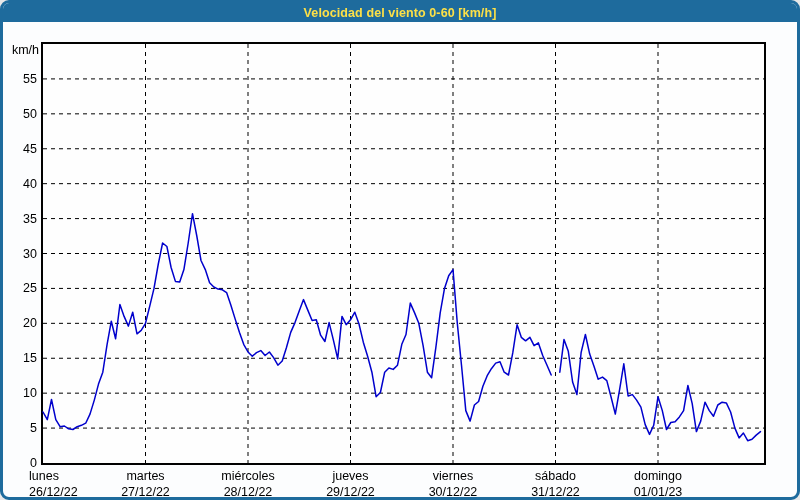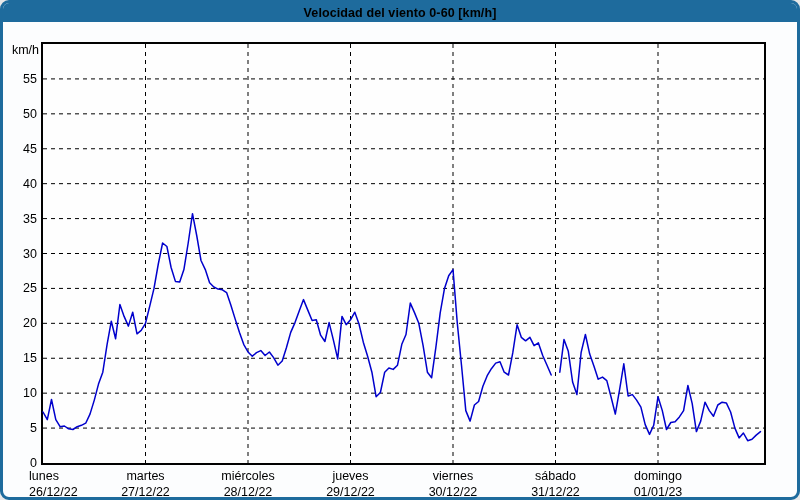--- a/index.html
+++ b/index.html
@@ -14,21 +14,21 @@
     display:flex;align-items:center;justify-content:center;
     font-size:12.5px;font-weight:bold;letter-spacing:0.1px;
   }
   #chart-svg{position:absolute;left:0;top:0;width:800px;height:500px;}
   .tick-label{font-family:"Liberation Sans",sans-serif;}
 </style>
 </head>
 <body>
 
 <div id="app" style="background: rgb(252, 253, 254); border-color: rgb(30, 107, 157);">
-  <div id="titlebar" style="background: rgb(30, 107, 157); color: #000000;">
+  <div id="titlebar" style="background: rgb(30, 107, 157); color: #fde047;">
     <span>Velocidad del viento 0-60 [km/h]</span>
   </div>
   <svg id="chart-svg" viewBox="0 0 800 500" xmlns="http://www.w3.org/2000/svg">
       <rect x="39" y="40" width="723" height="421" fill="#fefefe" stroke="#000000" stroke-width="2"></rect>
       <text x="34" y="464" text-anchor="end" font-size="12.5px" fill="#000000" class="tick-label">0</text>
       <line x1="40" y1="425.0833333333333" x2="761" y2="425.0833333333333" stroke="#000000" stroke-width="1" stroke-dasharray="4 4"></line>
       <text x="34" y="429.0833333333333" text-anchor="end" font-size="12.5px" fill="#000000" class="tick-label">5</text>
       <line x1="40" y1="390.1666666666667" x2="761" y2="390.1666666666667" stroke="#000000" stroke-width="1" stroke-dasharray="4 4"></line>
       <text x="34" y="394.1666666666667" text-anchor="end" font-size="12.5px" fill="#000000" class="tick-label">10</text>
       <line x1="40" y1="355.25" x2="761" y2="355.25" stroke="#000000" stroke-width="1" stroke-dasharray="4 4"></line>

